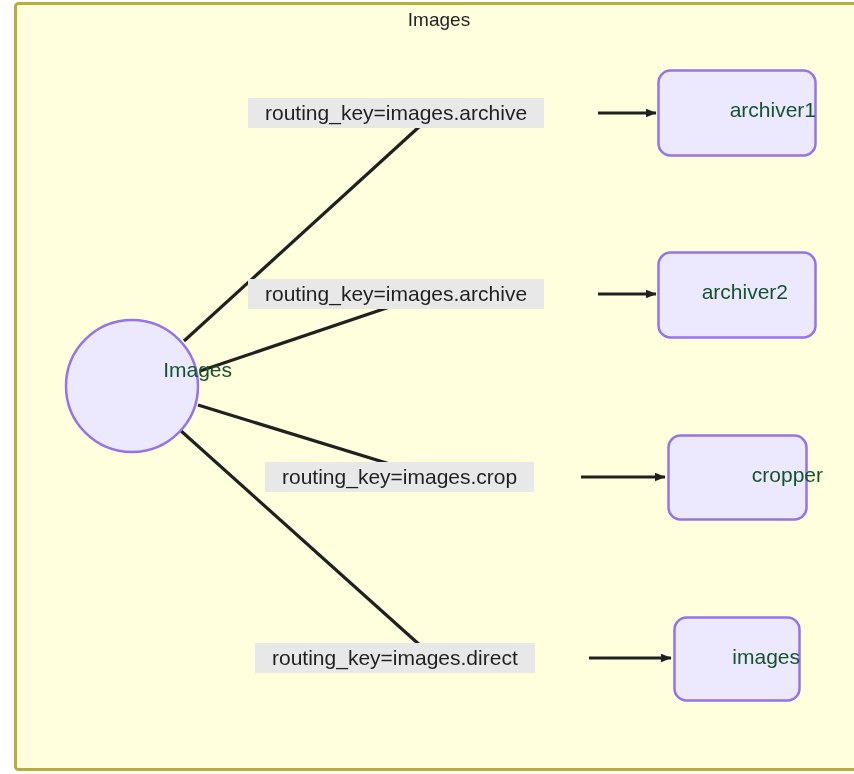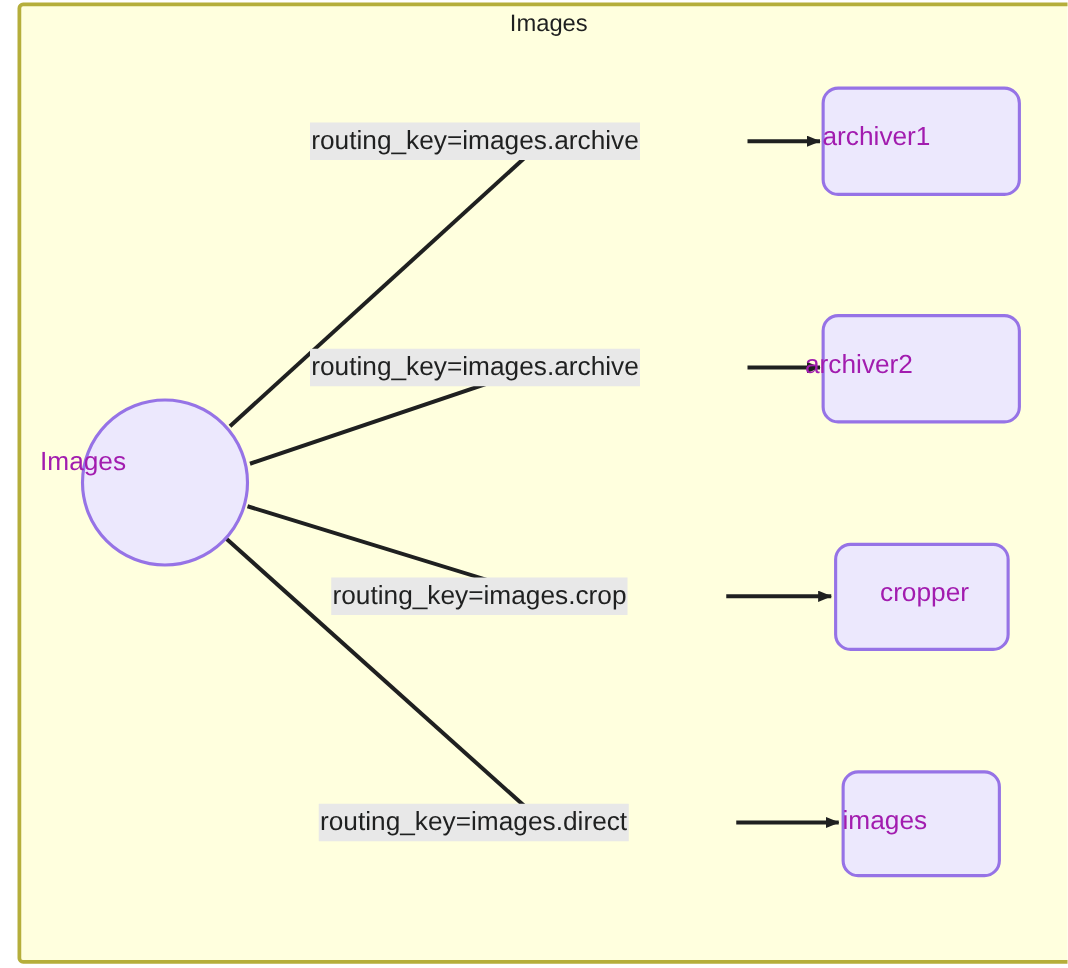--- a/index.html
+++ b/index.html
@@ -35,39 +35,39 @@
     text-align: center;
     font-size: 19px;
     color: #1f2020;
     font-family: "Liberation Sans", sans-serif;
     line-height: 24px;
     white-space: nowrap;
   }
   .node-label {
     position: absolute;
     font-size: 21px;
-    color: #a21caf;
+    color: #14532d;
     font-family: "Liberation Sans", sans-serif;
-    text-align: left;
+    text-align: right;
     white-space: nowrap;
     pointer-events: none;
   }
   .circle-label {
     font-size: 21px;
     line-height: 32px;
   }
   .edge-label {
     position: absolute;
     font-size: 21px;
     color: #1f2020;
     font-family: "Liberation Sans", sans-serif;
     background: #e8e8e8;
     line-height: 30px;
     height: 30px;
-    padding: 0 1px;
+    padding: 0 17px;
     white-space: nowrap;
   }
 </style>
 </head>
 <body>
 
 <div id="diagram-root">
 
   <svg id="diagram-svg" viewBox="0 0 854 774" xmlns="http://www.w3.org/2000/svg">
     <defs>
@@ -100,21 +100,21 @@
     <rect x="662.5" y="617.5" width="125" height="83" rx="12" ry="12" fill="#ece8fd" stroke="#9673e6" stroke-width="2.5"></rect>
   </svg>
 
   <div class="subgraph-title">Images</div>
 
   <div class="node-label circle-label" style="left:20px; top:354px; width:200px;">
     <div>Images</div>
   </div>
 
   <div class="node-label" style="left:646px; top:98px; width:158px;">archiver1</div>
-  <div class="node-label" style="left:632px; top:280px; width:128px;">archiver2</div>
+  <div class="node-label" style="left:648px; top:280px; width:128px;">archiver2</div>
   <div class="node-label" style="left:656px; top:463px; width:119px;padding-left:36px;">cropper</div>
   <div class="node-label" style="left:662px; top:645px; width:126px;">images</div>
 
   <div class="edge-label" style="left:236px; top:98px;">routing_key=images.archive</div>
   <div class="edge-label" style="left:236px; top:279px;">routing_key=images.archive</div>
   <div class="edge-label" style="left:253px; top:462px;">routing_key=images.crop</div>
   <div class="edge-label" style="left:243px; top:643px;">routing_key=images.direct</div>
 
 </div>
 

